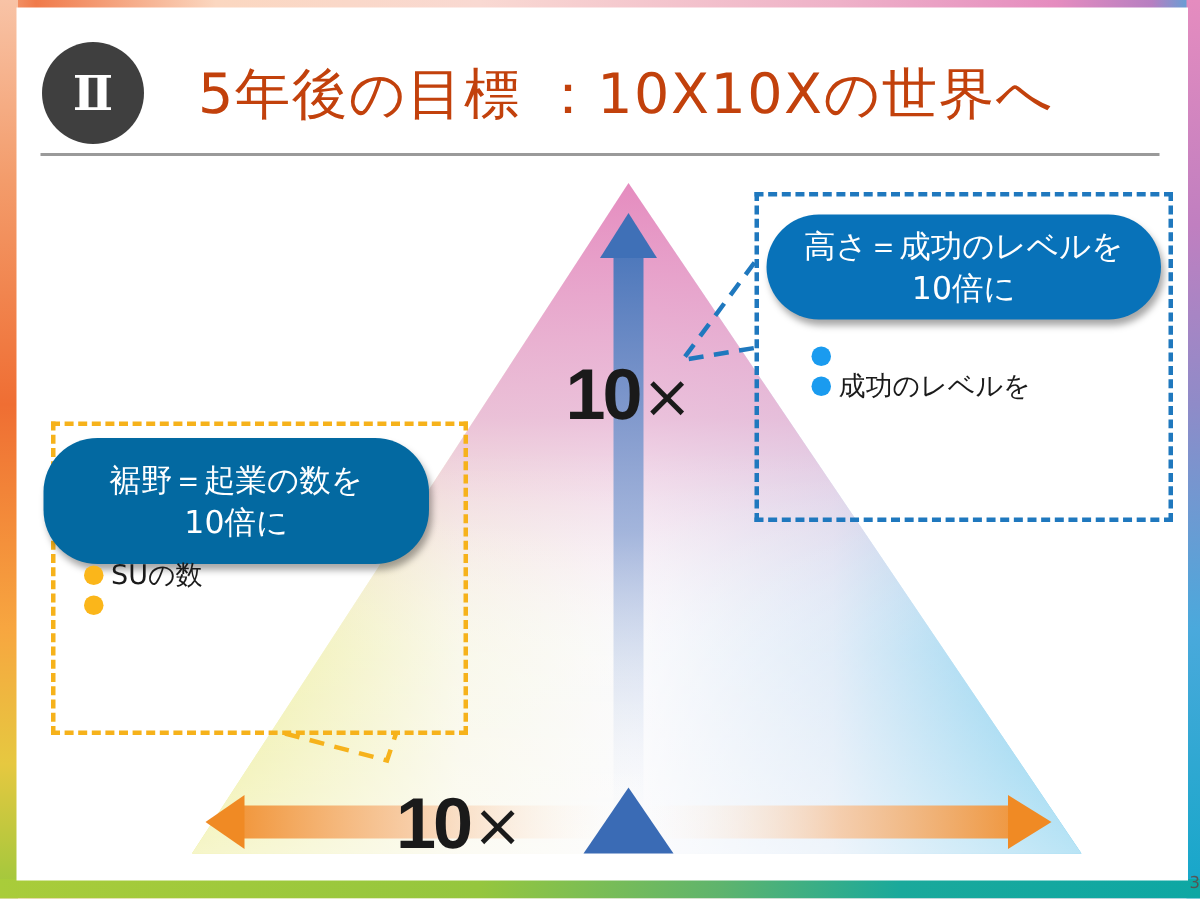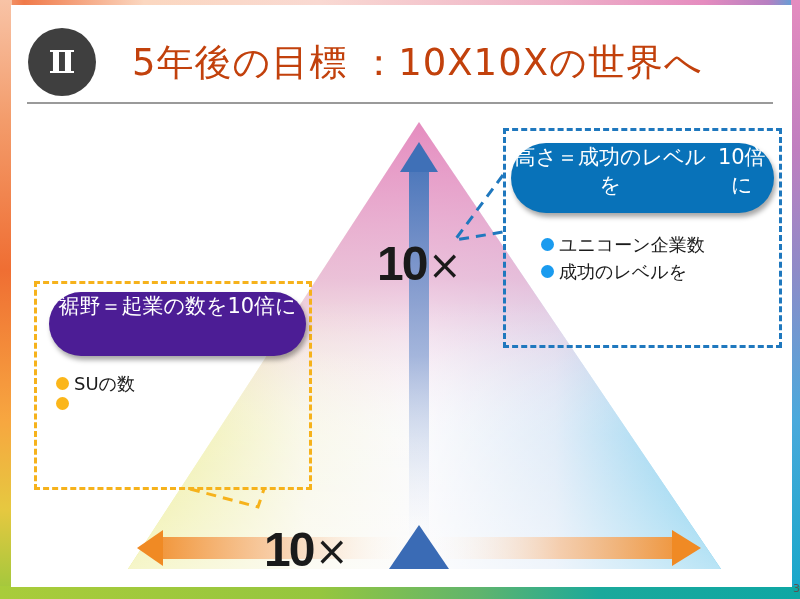--- a/index.html
+++ b/index.html
@@ -55,23 +55,23 @@
     font-family:"DejaVu Sans", sans-serif;
   }
   .box {
     position:absolute; box-sizing:border-box;
   }
   .box-orange { left:34px; top:281px; width:278px; height:209px; border:3px dashed #f6b21b; }
   .box-blue { left:503px; top:128px; width:279px; height:220px; border:3px dashed #1f78be; }
   .pill {
     position:absolute; color:#fff; text-align:center; font-size:21px; line-height:28px;
     border-radius:36px; box-shadow: 2px 4px 5px rgba(0,0,0,0.35);
-    display:flex; flex-direction:row; justify-content:center;
+    display:flex; flex-direction:column; justify-content:center;
   }
-  .pill-orange { left:49px; top:292px; width:257px; height:64px; background:#4c1d95; }
+  .pill-orange { left:29px; top:292px; width:257px; height:84px; background:#0369a1; }
   .pill-blue { left:511px; top:143px; width:263px; height:70px; background:#0872b9; }
   .bullets { position:absolute; font-size:18px; color:#1a1a1a; line-height:27px; }
   .bullets .row { display:flex; align-items:center; white-space:nowrap; }
   .bullets .dot { width:13px; height:13px; border-radius:50%; display:inline-block; margin-right:5px; flex:none; }
   .bullets .indent { padding-left:18px; white-space:nowrap; }
   .bl-orange { left:56px; top:370px; }
   .bl-blue { left:541px; top:231px; }
 </style>
 </head>
 <body>
@@ -167,19 +167,18 @@
 </div>
 
 <div class="box box-blue"></div>
 <div class="pill pill-blue">
   <span>高さ＝成功のレベルを</span>
   <span>10倍に</span>
 </div>
 <div class="bullets bl-blue">
   <div class="row">
     <span class="dot" style="background:#1a9bef"></span>
-    <span>ユニコーン企業数</span>
   </div>
   <div class="row">
     <span class="dot" style="background:#1a9bef"></span>
     <span>成功のレベルを</span>
   </div>
 </div>
 
 </body></html>

